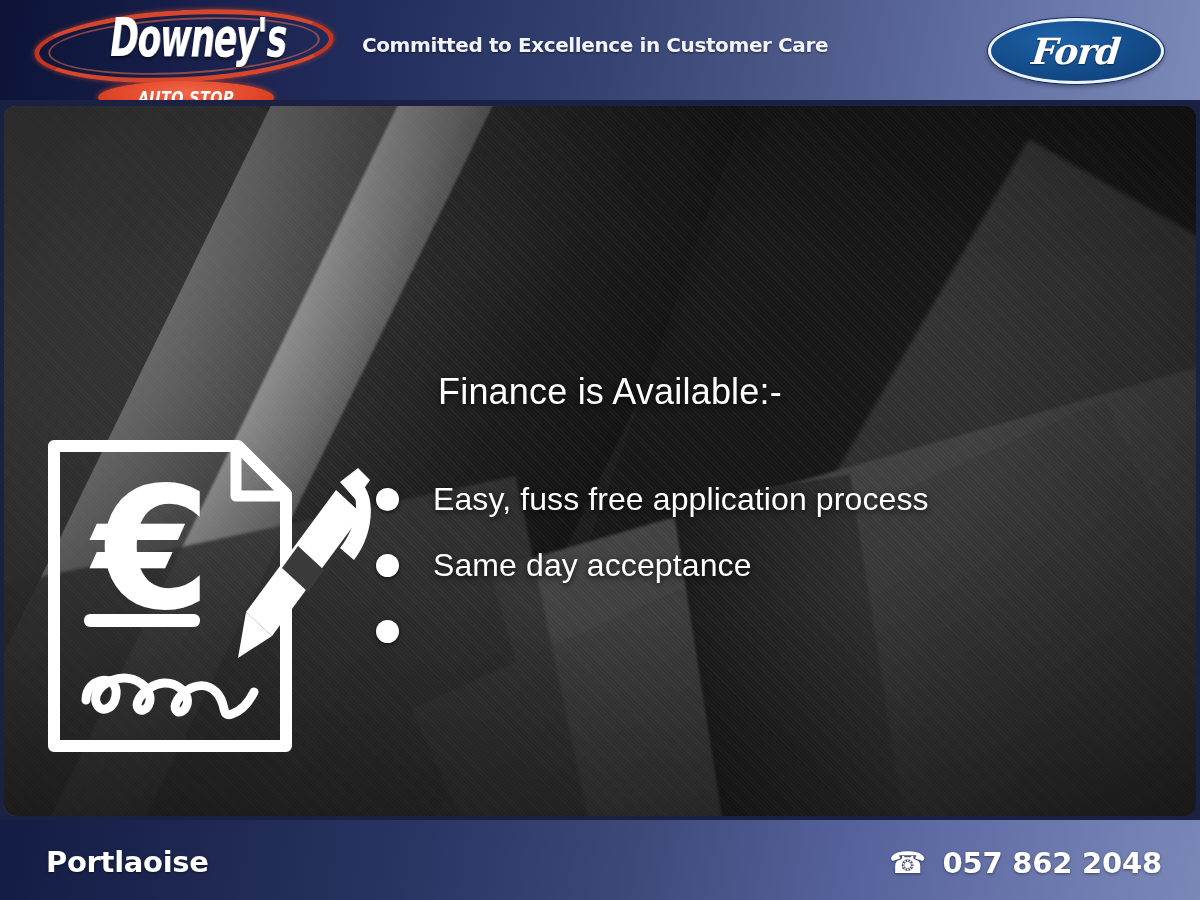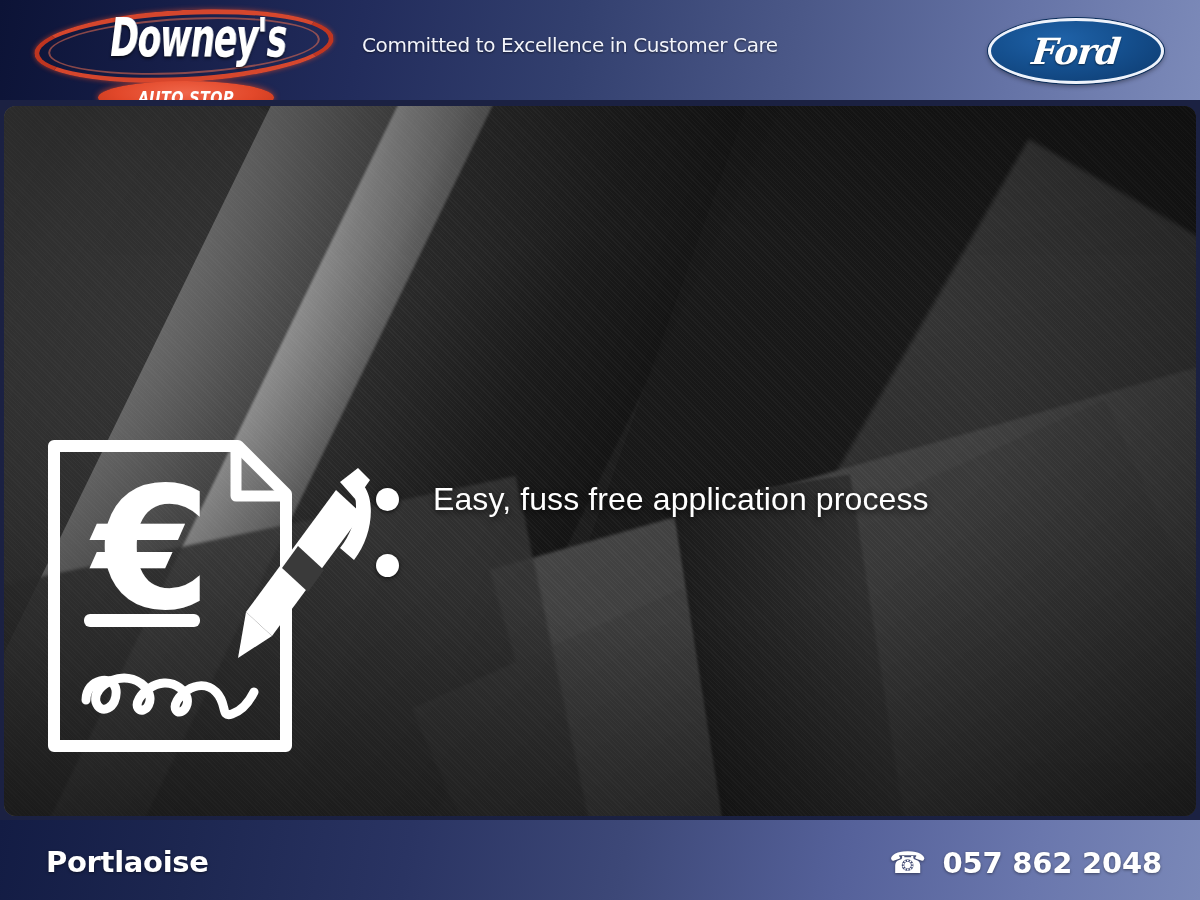--- a/index.html
+++ b/index.html
@@ -59,21 +59,21 @@
     position:absolute; left:0; top:6px; width:176px; text-align:center;
     font-family:"DejaVu Sans", sans-serif;
     font-weight:bold; font-style:italic; font-size:18px;
     letter-spacing:.5px; color:#ffffff;
     transform:scaleX(.8); transform-origin:center;
     white-space:nowrap;
   }
   .tagline {
     position:absolute; left:362px; top:33px;
     font-family:"DejaVu Sans", sans-serif;
-    font-size:20px; font-weight:normal; letter-spacing:-.4px;
+    font-size:20px; font-weight:bold; letter-spacing:-.4px;
     color:#f2f4fb;
     text-shadow:0 1px 2px rgba(0,0,0,.55);
     white-space:nowrap;
   }
   
   .ford {
     position:absolute; left:988px; top:18px; width:176px; height:66px;
     border-radius:50%;
     background:radial-gradient(ellipse at 40% 30%, #1f62a8 0%, #15508f 45%, #0d3a6e 100%);
     border:3px solid #eef3fb;
@@ -285,28 +285,33 @@
 
           <path d="M258 118 L284 142 L268 164 L242 140 Z" fill="#3a3a3a"></path>
 
           <path d="M206 184 L232 208 L198 230 Z" fill="#ffffff"></path>
 
           <path d="M300 54 L318 40 L330 52 L316 72 Z" fill="#ffffff"></path>
           <path d="M324 58 C336 74 332 110 314 132 L300 120 C316 100 320 74 312 62 Z" fill="#ffffff"></path>
         </svg>
       </div>
 
+      <div class="headline">Finance is Available:-</div>
 
       <div class="bullets">
         <div class="bullet-row">
           <span class="dot"></span>
           <span class="bullet-text">Easy, fuss free application process</span>
         </div>
         <div class="bullet-row">
           <span class="dot"></span>
+          <span class="bullet-text">Same day acceptance</span>
+        </div>
+        <div class="bullet-row">
+          <span class="dot"></span>
         </div>
       </div>
     </div>
   </div>
 
   <div class="footer">
     <div class="branch">Portlaoise</div>
     <div class="phone-wrap">
       <span class="phone-icon">☎</span>
       <span class="phone-number">057 862 2048</span>

